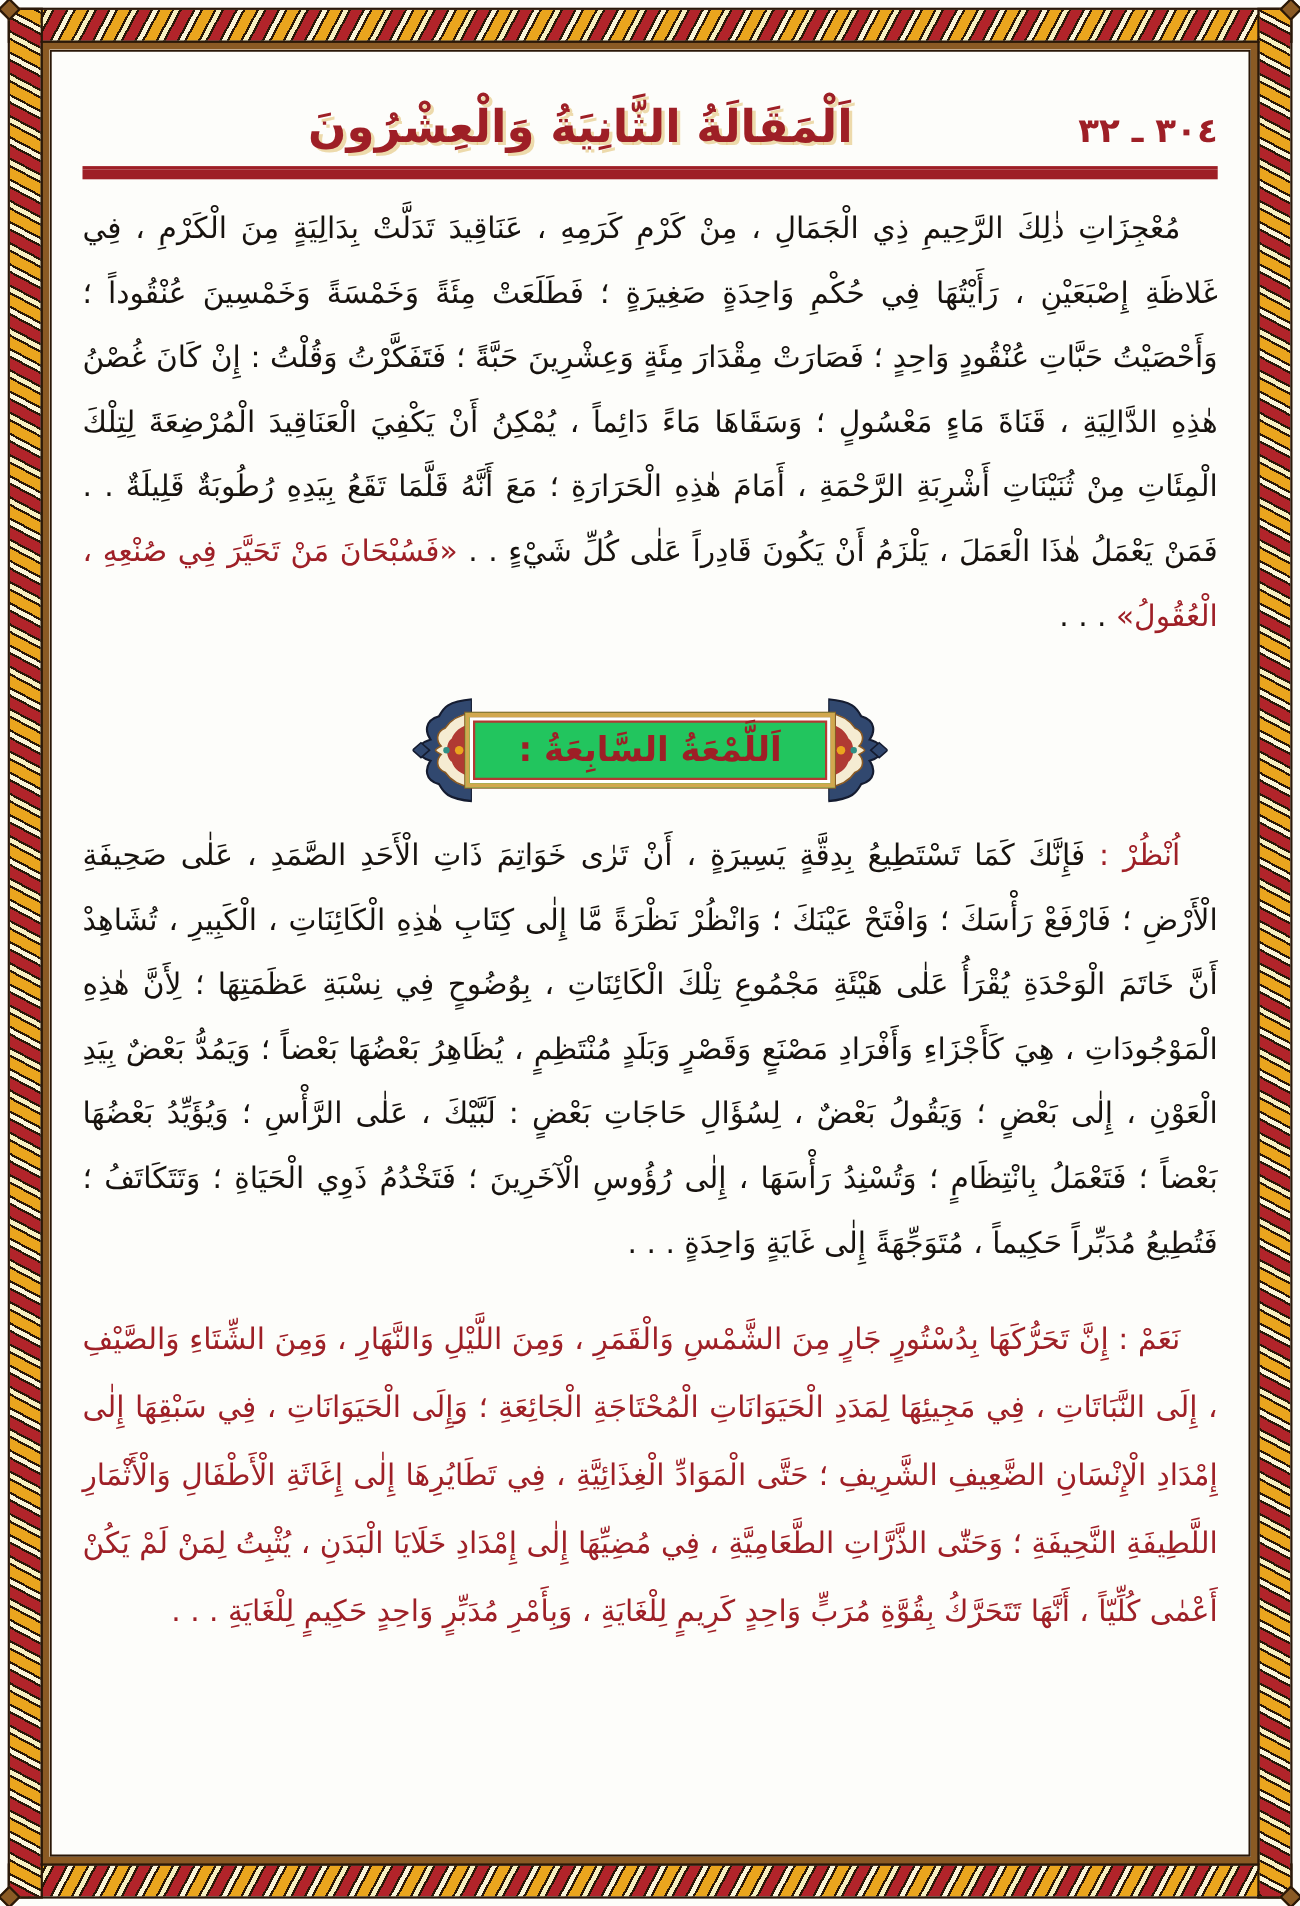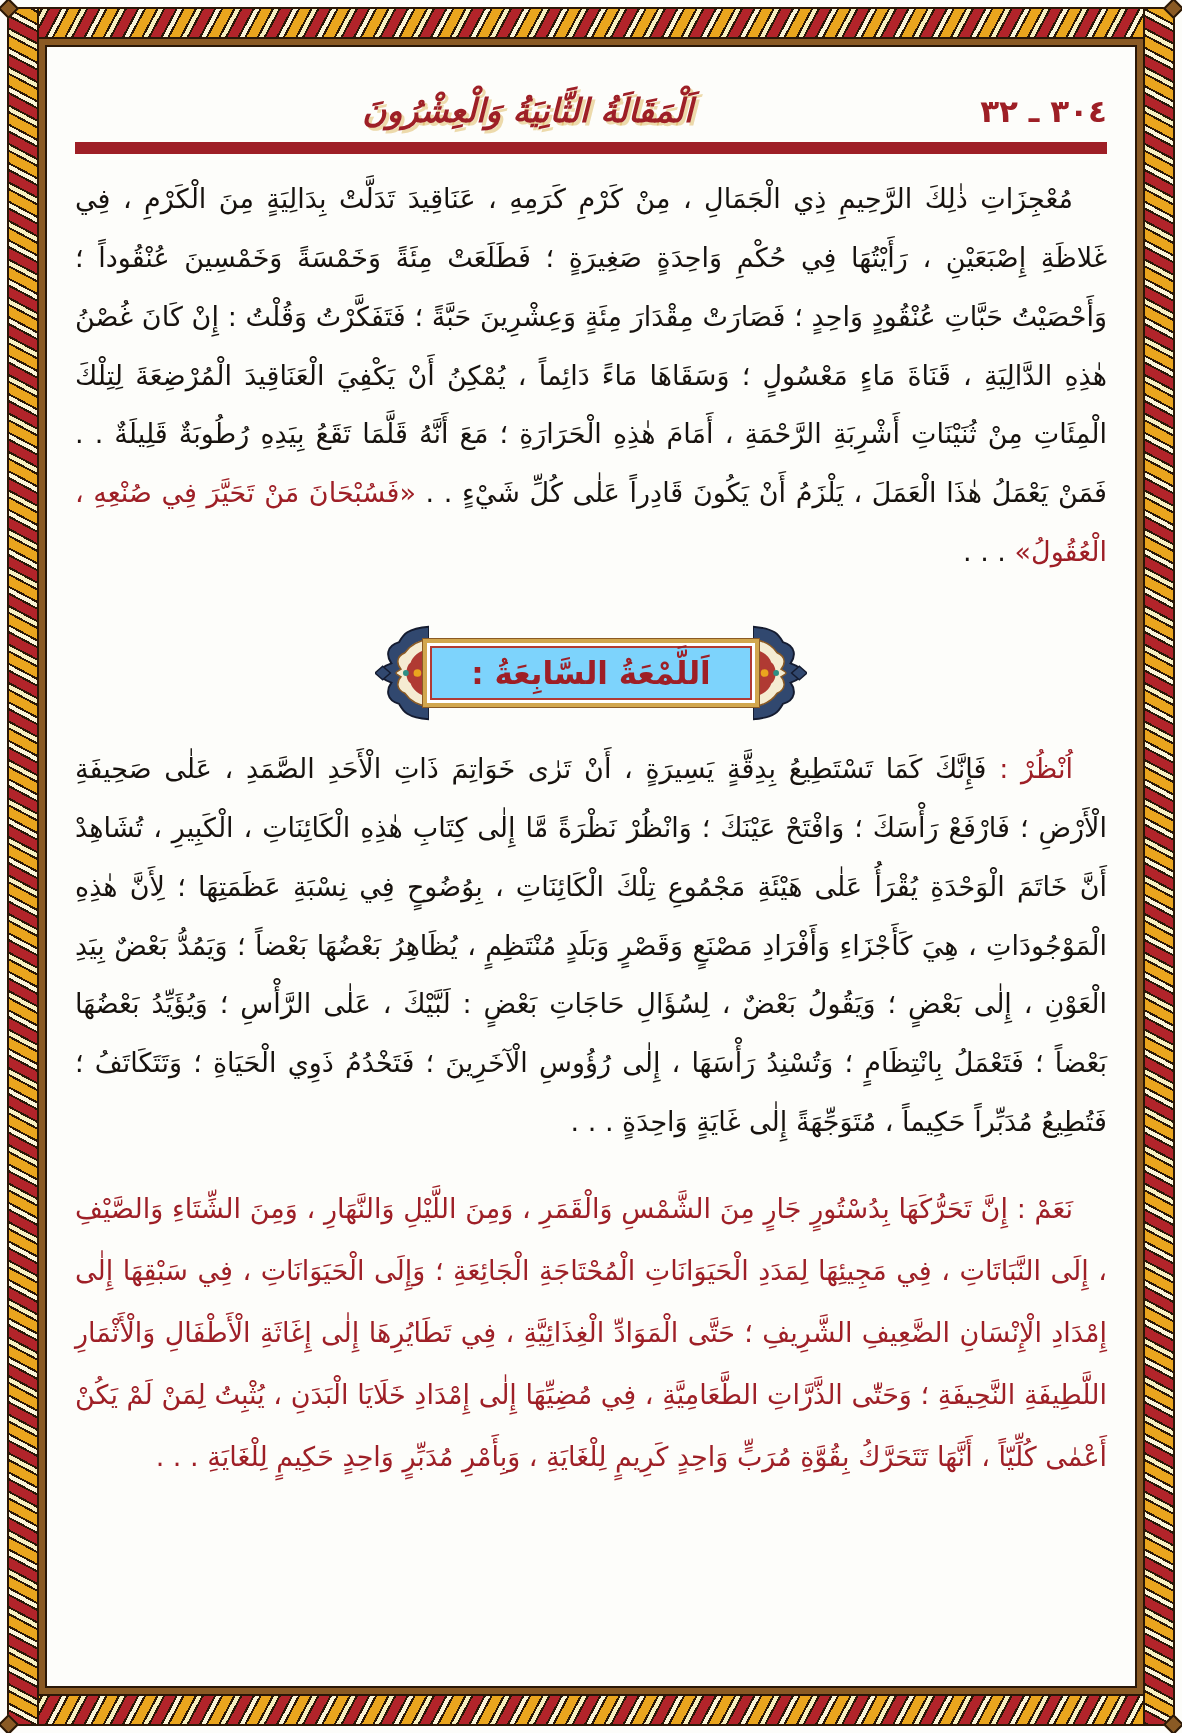--- a/index.html
+++ b/index.html
@@ -55,44 +55,43 @@
   
   .content{
     position:absolute;inset:45px;padding:28px 30px 0;overflow:hidden;
   }
   .header{display:flex;align-items:baseline;margin-top:18px;}
   .pagenum{
     font-size:31px;font-weight:bold;color:var(--red);
     white-space:nowrap;letter-spacing:2px;
   }
   .htitle{
-    flex:1;text-align:center;font-size:33px;font-weight:bold;color:var(--red);
+    flex:1;text-align:center;font-size:41px;font-weight:bold;color:var(--red);
     text-shadow:3px 3px 0 rgba(214,170,62,0.42);
-    font-style:italic;
   }
   .double-rule{
     height:6px;margin-top:12px;
     border-top:3px solid var(--red);
     border-bottom:9px solid var(--red);
   }
 
   .para{
     margin:16px 0 0;font-size:27px;font-weight:normal;color:var(--ink);
     text-align:justify;line-height:2.18;text-indent:34px;
   }
   .para .red{color:var(--red);}
   .para.all-red{line-height:2.3;margin-top:26px;}
 
   
   .section-row{
     display:flex;align-items:center;justify-content:center;
     margin:40px auto 8px;
   }
   .section-box{
-    background:#7dd3fc;border:4px solid #d2a74e;
+    background:#22c55e;border:4px solid #d2a74e;
     box-shadow:0 0 0 1px var(--b-brown), inset 0 0 0 3px #ffffff, inset 0 0 0 5px #b23a33;
     padding:12px 44px;z-index:2;
   }
   .section-title{
     font-size:31px;font-weight:bold;color:var(--red);white-space:nowrap;
   }
   .finial{width:54px;height:102px;flex:0 0 auto;}
   .finial.left{transform:scaleX(-1);margin-right:-6px;}
   .finial.right{margin-left:-6px;}
 </style>

